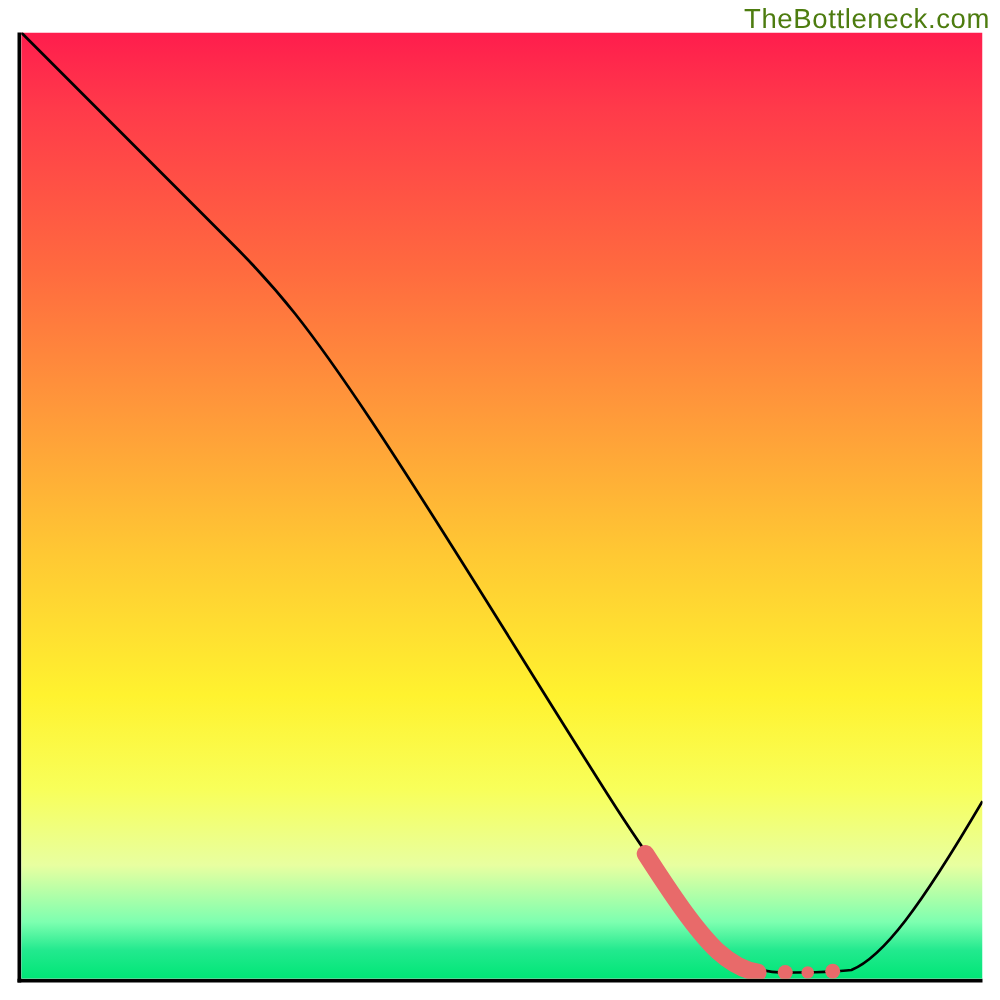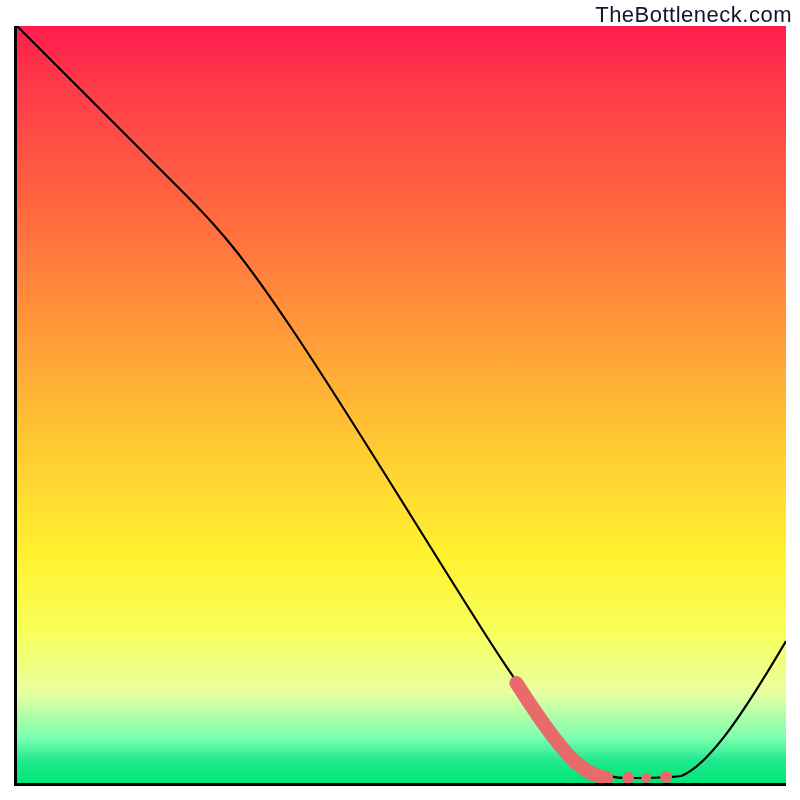--- a/index.html
+++ b/index.html
@@ -16,21 +16,21 @@
     width: 800px;
     height: 800px;
     box-sizing: border-box;
   }
   .watermark {
     position: absolute;
     top: 2px;
     right: 8px;
     font-size: 22px;
     letter-spacing: 0.5px;
-    color: #0f172a;
+    color: #4d7c0f;
     font-weight: 500;
     z-index: 5;
   }
   .plot {
     position: absolute;
     left: 14px;
     top: 26px;
     width: 772px;
     height: 760px;
     border: 3px solid #000;

